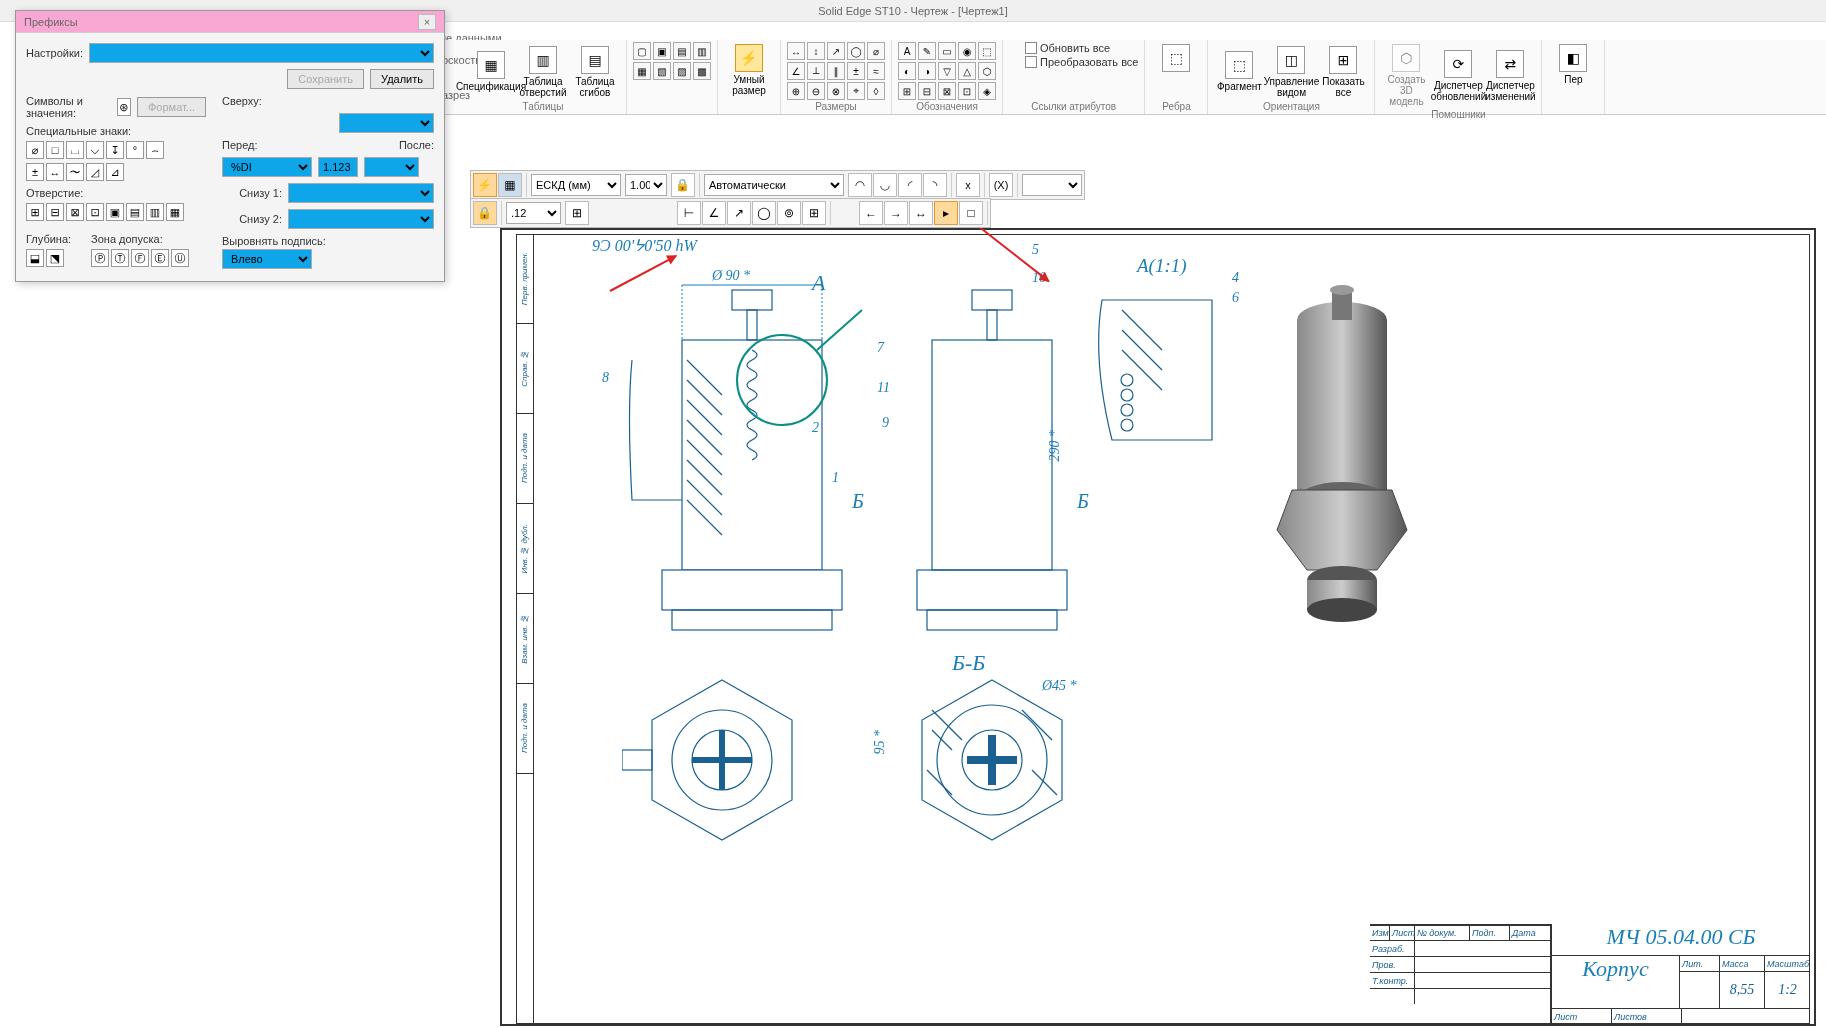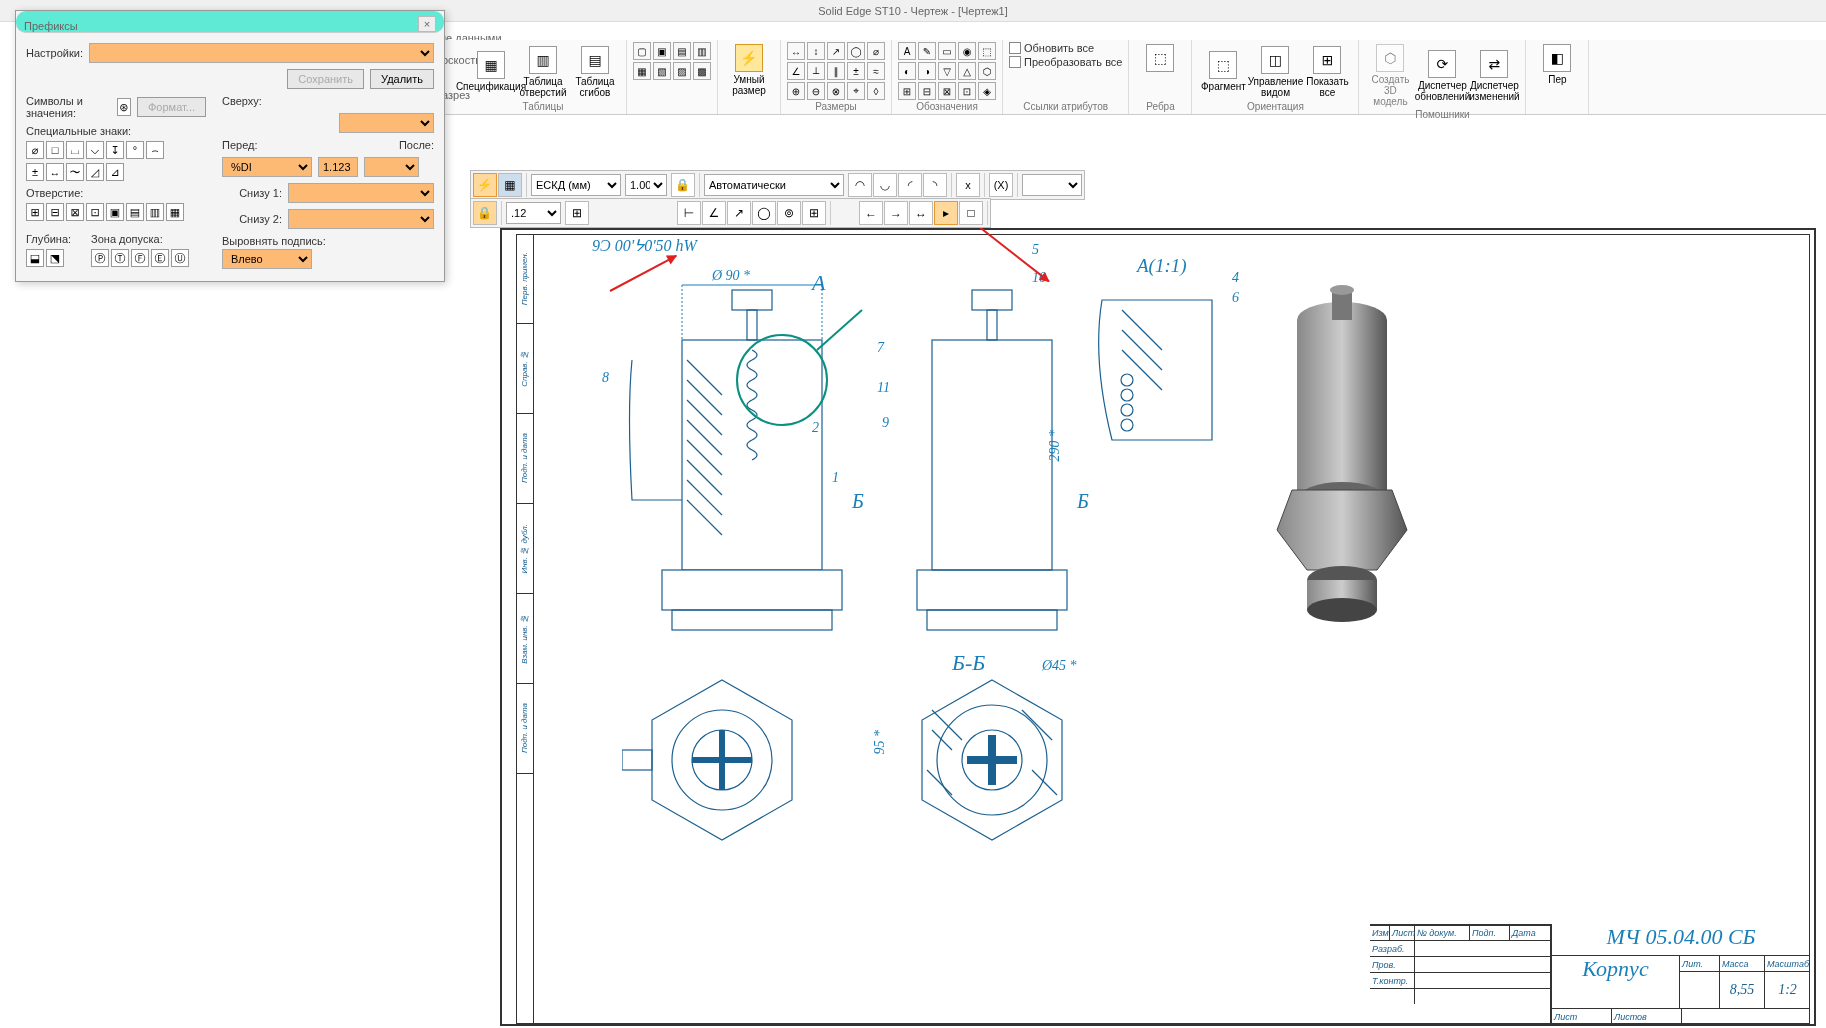--- a/index.html
+++ b/index.html
@@ -15,31 +15,31 @@
 .ribbon { position: absolute; left: 440px; top: 40px; right: 0; height: 75px; background: #fafafa; border-bottom: 1px solid #ccc; display: flex; }
 .ribbon-group { border-right: 1px solid #ddd; padding: 2px 6px; display: flex; flex-direction: column; align-items: center; justify-content: space-between; height: 100%; }
 .ribbon-group-label { font-size: 10px; color: #777; text-align: center; white-space: nowrap; }
 .ribbon-icons { display: flex; gap: 2px; flex: 1; align-items: center; }
 .big-btn { display: flex; flex-direction: column; align-items: center; width: 50px; cursor: pointer; padding: 2px; }
 .big-icon { width: 28px; height: 28px; border: 1px solid #999; background: #fff; margin-bottom: 2px; display: flex; align-items: center; justify-content: center; font-size: 14px; }
 .big-btn-label { font-size: 10px; text-align: center; line-height: 11px; }
 .small-icons { display: grid; grid-template-columns: repeat(5, 18px); gap: 2px; }
 .small-icon { width: 18px; height: 18px; border: 1px solid #aaa; background: #f8f8f8; cursor: pointer; display: flex; align-items: center; justify-content: center; font-size: 10px; }
 .ribbon-links { display: flex; flex-direction: column; font-size: 10px; gap: 2px; }
-.ribbon-link { cursor: pointer; color: #333; white-space: nowrap; display:flex; align-items:center; gap:3px; }
+.ribbon-link { cursor: pointer; color: #333; white-space: nowrap; display:flex; align-items:center; gap:3px;margin-left:16px; }
 .mini-ico { width:12px; height:12px; border:1px solid #888; background:#fff; display:inline-block; }
 
 
 .dialog { position: absolute; left: 15px; top: 10px; width: 430px; background: #f4f4f4; border: 1px solid #999; box-shadow: 2px 2px 8px rgba(0,0,0,0.2); z-index: 100; }
-.dialog-title { height: 22px; background: #5eead4; border-bottom: 1px solid #ccc; display: flex; align-items: flex-end; padding: 0 8px; color: #666; justify-content: space-between; border-radius: 10px; }
+.dialog-title { height: 22px; background: #f9a8d4; border-bottom: 1px solid #ccc; display: flex; align-items: center; padding: 0 8px; color: #666; justify-content: space-between; }
 .dialog-close { width: 18px; height: 16px; background: #eee; border: 1px solid #bbb; cursor: pointer; text-align: center; line-height: 14px; }
 .dialog-body { padding: 10px; }
 .dlg-row { display: flex; align-items: center; gap: 6px; margin-bottom: 6px; }
 .dlg-label { font-size: 11px; color: #333; }
-.dlg-input { border: 1px solid #aaa; height: 20px; padding: 0 4px; background: #fdba74; font-size: 11px; }
+.dlg-input { border: 1px solid #aaa; height: 20px; padding: 0 4px; background: #0ea5e9; font-size: 11px; }
 .dlg-btn { border: 1px solid #999; background: #e8e8e8; padding: 3px 10px; cursor: pointer; font-size: 11px; }
 .dlg-btn:disabled { color: #aaa; }
 .sym-grid { display: flex; gap: 2px; flex-wrap: wrap; margin: 4px 0; }
 .sym-btn { width: 18px; height: 18px; border: 1px solid #999; background: #fff; cursor: pointer; display: flex; align-items: center; justify-content: center; font-size: 11px; }
 .dlg-section { font-size: 11px; color: #333; margin: 6px 0 2px; }
 .dlg-bottom { display: flex; justify-content: flex-end; gap: 6px; padding: 6px; border-top: 1px solid #ccc; }
 .dlg-cols { display: flex; gap: 16px; }
 .dlg-col { flex: 1; }
 select.dlg-input { width: 100%; }
 
@@ -406,21 +406,21 @@
       <ellipse cx="80" cy="230" rx="45" ry="18" fill="#666"></ellipse>
       <polygon points="30,220 130,220 145,260 115,300 45,300 15,260" fill="url(#g1)" stroke="#444"></polygon>
       <ellipse cx="80" cy="310" rx="35" ry="14" fill="#555"></ellipse>
       <rect x="45" y="310" width="70" height="30" fill="url(#g1)"></rect>
       <ellipse cx="80" cy="340" rx="35" ry="12" fill="#444"></ellipse>
       <rect x="70" y="20" width="20" height="30" fill="#777"></rect>
       <ellipse cx="80" cy="20" rx="12" ry="5" fill="#999"></ellipse>
     </svg>
 
     <div class="label-italic" style="position:absolute; left:450px; top:420px; font-size:22px;">Б-Б</div>
-    <div class="dim-text" style="position:absolute; left:540px; top:428px;">Ø45 *</div>
+    <div class="dim-text" style="position:absolute; left:540px; top:448px;">Ø45 *</div>
     <div class="dim-text" style="position:absolute; left:370px; top:500px; writing-mode:vertical-rl; transform:rotate(180deg);">95 *</div>
 
     <svg style="position:absolute; left:120px; top:440px; width:200px; height:200px;">
       <g stroke="#1a6090" stroke-width="1.2" fill="none">
         <polygon points="100,10 170,50 170,130 100,170 30,130 30,50"></polygon>
         <circle cx="100" cy="90" r="50"></circle>
         <circle cx="100" cy="90" r="30"></circle>
         <path d="M100 60 L100 120 M70 90 L130 90" stroke-width="6"></path>
         <rect x="0" y="80" width="30" height="20"></rect>
       </g>

